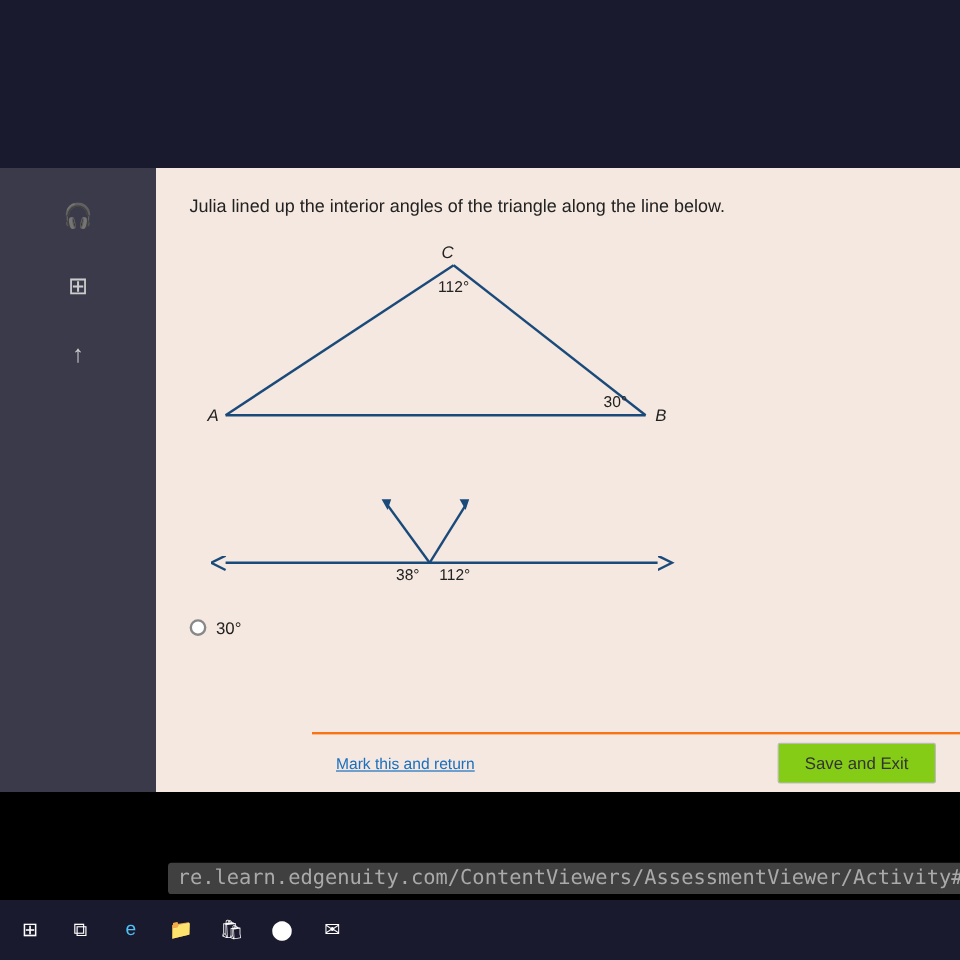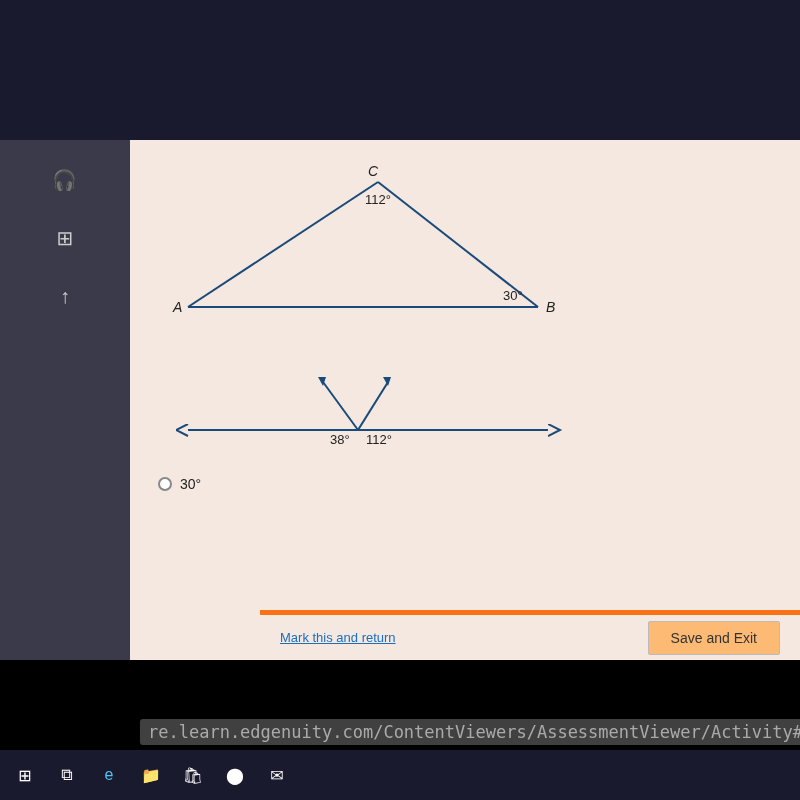--- a/index.html
+++ b/index.html
@@ -114,36 +114,36 @@
     }
 
     
     .bottom-bar {
       position: absolute;
       bottom: 0;
       left: 130px;
       right: 0;
       height: 50px;
       background: #f5e8e0;
-      border-top: 5px solid #f97316;
+      border-top: 2px solid #f97316;
       display: flex;
       align-items: center;
       justify-content: space-between;
       padding: 0 20px;
     }
 
     .mark-link {
       color: #1a6fbf;
       font-size: 13px;
       text-decoration: underline;
       cursor: pointer;
     }
 
     .save-exit-btn {
-      background: #fdba74;
+      background: #84cc16;
       border: 1px solid #bbb;
       padding: 8px 22px;
       font-size: 14px;
       color: #333;
       cursor: pointer;
       border-radius: 2px;
     }
 
     
     .taskbar {
@@ -193,20 +193,21 @@
 <div class="main-area">
 
   <div class="sidebar">
     <div class="sidebar-icon">🎧</div>
     <div class="sidebar-icon">⊞</div>
     <div class="sidebar-icon">↑</div>
   </div>
 
   <div class="content-panel">
 
+    <div class="question-text">Julia lined up the interior angles of the triangle along the line below.</div>
 
     <div class="diagram-area">
       <svg width="420" height="190" viewBox="0 0 420 190">
 
         <line x1="30" y1="145" x2="380" y2="145" stroke="#1a4a7a" stroke-width="2"></line>
         <line x1="30" y1="145" x2="220" y2="20" stroke="#1a4a7a" stroke-width="2"></line>
         <line x1="220" y1="20" x2="380" y2="145" stroke="#1a4a7a" stroke-width="2"></line>
 
         <text x="215" y="14" font-size="14" font-style="italic" fill="#222" text-anchor="middle">C</text>
         <text x="15" y="150" font-size="14" font-style="italic" fill="#222">A</text>

